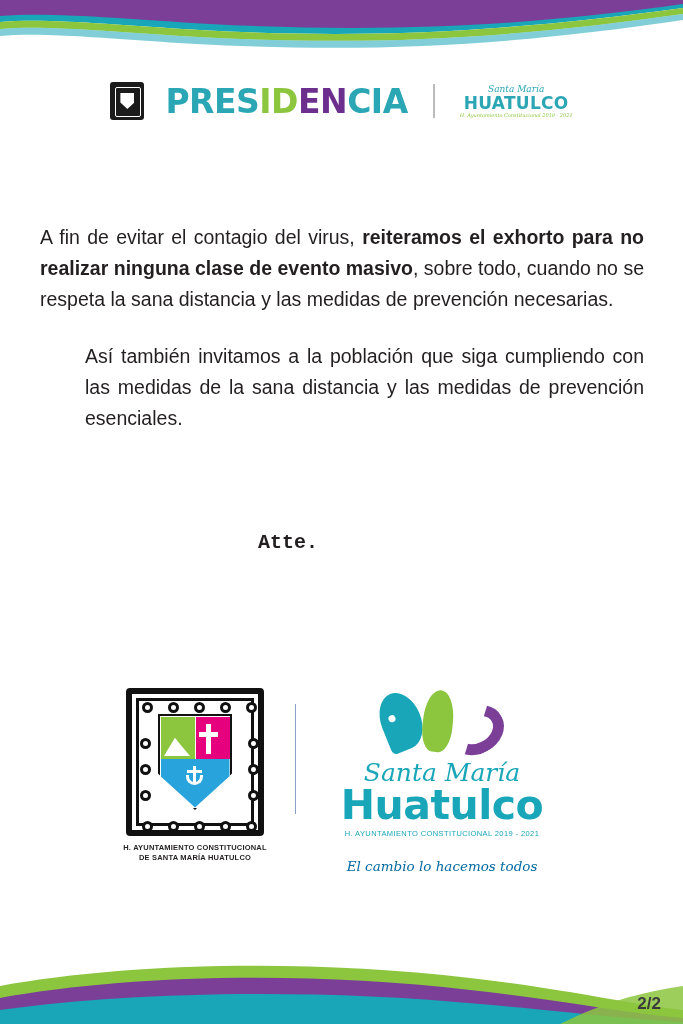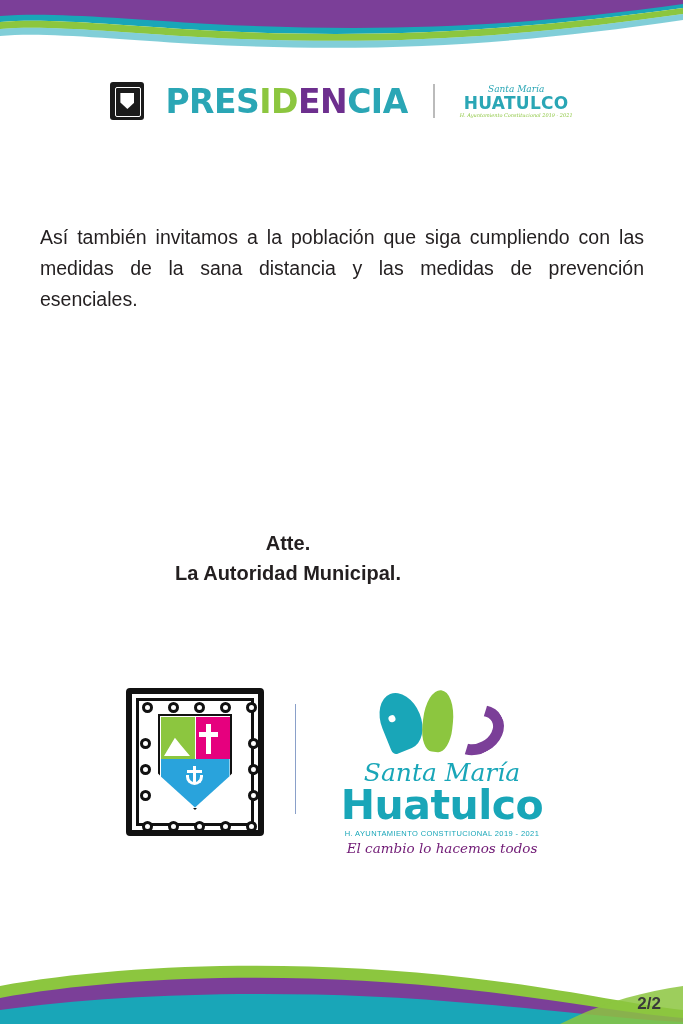--- a/index.html
+++ b/index.html
@@ -137,21 +137,21 @@
   }
   .para + .para { margin-top: 26px; margin-left: 45px; }
   .para b { font-weight: bold; }
 
   
   .signature {
     position: absolute;
     left: 0; top: 528px;
     width: 576px;
     text-align: center;
-    font-family: Liberation Sans, sans-serif;
+    font-family: Liberation Mono, monospace;
     font-weight: bold;
     font-size: 20px;
     line-height: 30px;
     color: #231f20;
   }
 
   
   .footer-logos {
     position: absolute;
     left: 0; top: 688px;
@@ -351,22 +351,22 @@
     font-family: "Liberation Sans", sans-serif;
     font-size: 7.5px;
     letter-spacing: 0.4px;
     color: #19a6b8;
     margin-top: 2px;
   }
   .brand-slogan {
     font-family: "DejaVu Serif", serif;
     font-style: italic;
     font-size: 13.5px;
-    color: #701a75;
-    margin-top: 2px;
+    color: #0369a1;
+    margin-top: 20px;
   }
 
   
   .page-num {
     position: absolute;
     right: 22px;
     bottom: 10px;
     font-family: "Liberation Sans", sans-serif;
     font-weight: bold;
     font-size: 17px;
@@ -396,26 +396,26 @@
       <div class="hdr-divider"></div>
       <div class="hdr-brand">
         <span class="santa">Santa María</span>
         <span class="huatulco">HUATULCO</span>
         <span class="tag">H. Ayuntamiento Constitucional 2019 - 2021</span>
       </div>
     </div>
   </div>
 
   <div class="body-text">
+    <p class="para"><span>A fin de evitar el contagio del virus, </span><b>reiteramos el exhorto para no realizar ninguna clase de evento masivo</b><span>, sobre todo, cuando no se respeta la sana distancia y las medidas de prevención necesarias.</span></p>
     <p class="para">Así también invitamos a la población que siga cumpliendo con las medidas de la sana distancia y las medidas de prevención esenciales.</p>
   </div>
 
   <div class="signature">
     <div>Atte.</div>
-    <div>La Autoridad Municipal.</div>
   </div>
 
   <div class="footer-logos">
 
     <div class="crest-block">
       <div class="crest-frame">
         <div class="greca"></div>
         <div class="greca-dots">
           <span style="left:6px;  top:4px;"></span>
           <span style="left:32px; top:4px;"></span>
@@ -441,20 +441,24 @@
           <div class="q-bot"></div>
           <div class="mountain"></div>
           <div class="cross"></div>
           <div class="anchor">
             <div class="anchor-stem"></div>
             <div class="anchor-bar"></div>
             <div class="anchor-arc"></div>
           </div>
         </div>
       </div>
+      <div class="crest-caption">
+        <div>H. AYUNTAMIENTO CONSTITUCIONAL</div>
+        <div>DE SANTA MARÍA HUATULCO</div>
+      </div>
     </div>
 
     <div class="vdivider"></div>
 
     <div class="brand-block">
       <div class="brand-mark">
         <div class="leaf-teal"></div>
         <div class="leaf-green"></div>
         <div class="leaf-purple"></div>
       </div>

